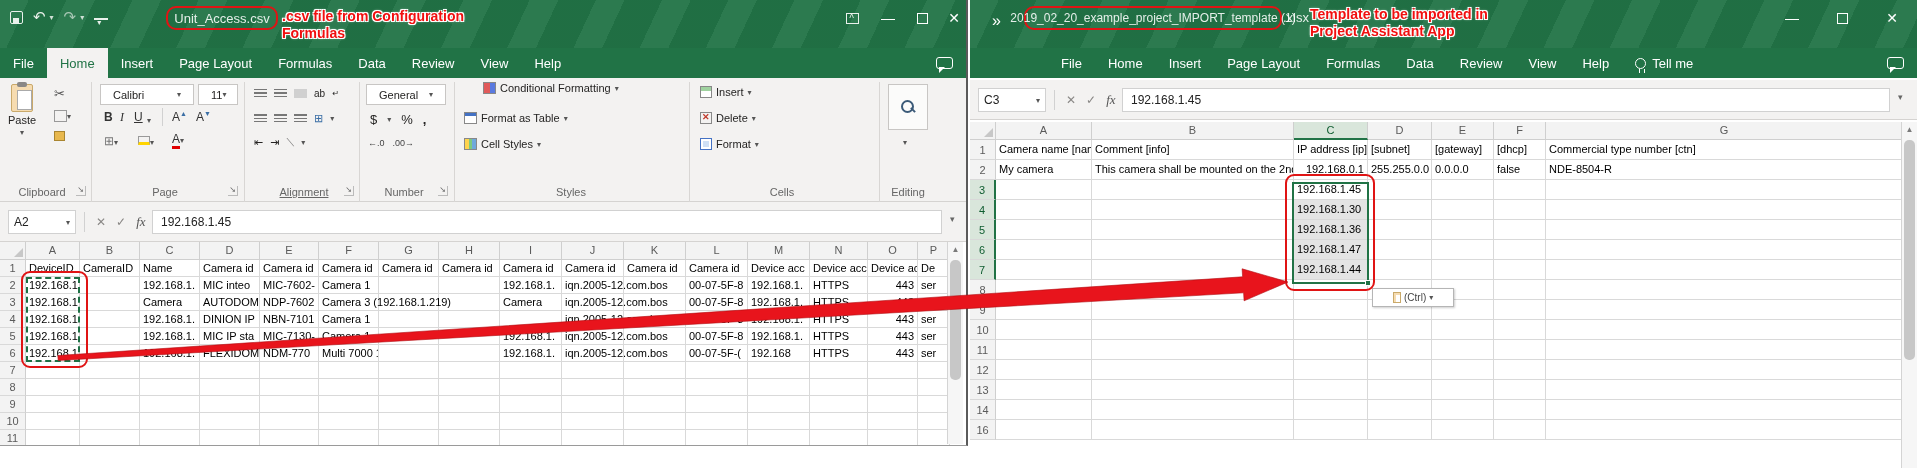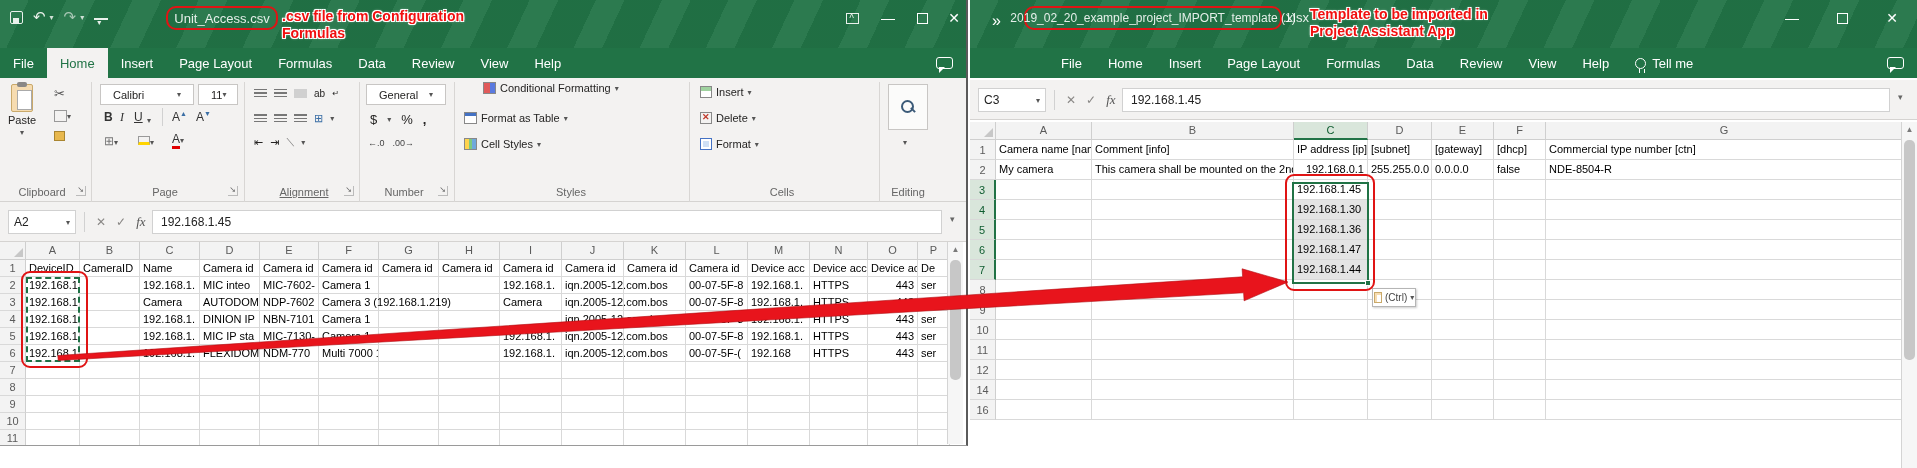--- a/index.html
+++ b/index.html
@@ -86,21 +86,21 @@
   .cell.gray { background:#e4e4e4; }
   
   .vscroll { position:absolute; width:16px; background:#f6f6f6; border-left:1px solid #d4d4d4; }
   .varrow { height:16px; text-align:center; font-size:8px; color:#7a7a7a; line-height:16px; }
   .vthumb { position:absolute; left:2px; top:18px; width:11px; border-radius:5px; background:#c7c7c7; }
   
   .redbox { position:absolute; border:2px solid #e01414; border-radius:9px; z-index:40; pointer-events:none; }
   .ants { position:absolute; border:2px dashed #1e7145; z-index:30; pointer-events:none; }
   .rangebrd { position:absolute; border:2px solid #217346; z-index:35; pointer-events:none; }
   .handle { position:absolute; width:6px; height:6px; background:#217346; border:1px solid #fff; z-index:36; }
-  .pastebtn { position:absolute; height:19px; background:#fff; border:1px solid #b5b5b5; box-shadow:1px 1px 2px rgba(0,0,0,0.2); display:flex; align-items:center; gap:3px; padding:0 1px; font-size:10px; color:#444; z-index:38; }
+  .pastebtn { position:absolute; height:19px; background:#fff; border:1px solid #b5b5b5; box-shadow:1px 1px 2px rgba(0,0,0,0.2); display:flex; align-items:center; gap:3px; padding:0 20px; font-size:10px; color:#444; z-index:38; }
   .mini-clip { width:8px; height:11px; background:#f6dcb1; border:1px solid #c9a96a; position:relative; }
   .mini-clip::after { content:""; position:absolute; left:1.5px; top:2px; width:4px; height:7px; background:#fff; }
   #arrow-svg { position:absolute; left:0; top:0; z-index:50; pointer-events:none; }
 </style>
 </head>
 <body>
 
 <div id="stage">
 
   <div class="window" id="win-left">
@@ -699,20 +699,30 @@
           <div class="rownum" style="width: 26px; height: 20px; line-height: 20px;">12</div>
           <div class="cell" style="width: 96px; height: 20px; line-height: 19px;"></div>
           <div class="cell" style="width: 202px; height: 20px; line-height: 19px;"></div>
           <div class="cell" style="width: 74px; height: 20px; line-height: 19px;"></div>
           <div class="cell" style="width: 64px; height: 20px; line-height: 19px;"></div>
           <div class="cell" style="width: 62px; height: 20px; line-height: 19px;"></div>
           <div class="cell" style="width: 52px; height: 20px; line-height: 19px;"></div>
           <div class="cell" style="width: 357px; height: 20px; line-height: 19px;"></div>
         </div>
         <div class="srow">
+          <div class="rownum" style="width: 26px; height: 20px; line-height: 20px;">13</div>
+          <div class="cell" style="width: 96px; height: 20px; line-height: 19px;"></div>
+          <div class="cell" style="width: 202px; height: 20px; line-height: 19px;"></div>
+          <div class="cell" style="width: 74px; height: 20px; line-height: 19px;"></div>
+          <div class="cell" style="width: 64px; height: 20px; line-height: 19px;"></div>
+          <div class="cell" style="width: 62px; height: 20px; line-height: 19px;"></div>
+          <div class="cell" style="width: 52px; height: 20px; line-height: 19px;"></div>
+          <div class="cell" style="width: 357px; height: 20px; line-height: 19px;"></div>
+        </div>
+        <div class="srow">
           <div class="rownum" style="width: 26px; height: 20px; line-height: 20px;">14</div>
           <div class="cell" style="width: 96px; height: 20px; line-height: 19px;"></div>
           <div class="cell" style="width: 202px; height: 20px; line-height: 19px;"></div>
           <div class="cell" style="width: 74px; height: 20px; line-height: 19px;"></div>
           <div class="cell" style="width: 64px; height: 20px; line-height: 19px;"></div>
           <div class="cell" style="width: 62px; height: 20px; line-height: 19px;"></div>
           <div class="cell" style="width: 52px; height: 20px; line-height: 19px;"></div>
           <div class="cell" style="width: 357px; height: 20px; line-height: 19px;"></div>
         </div>
         <div class="srow">

